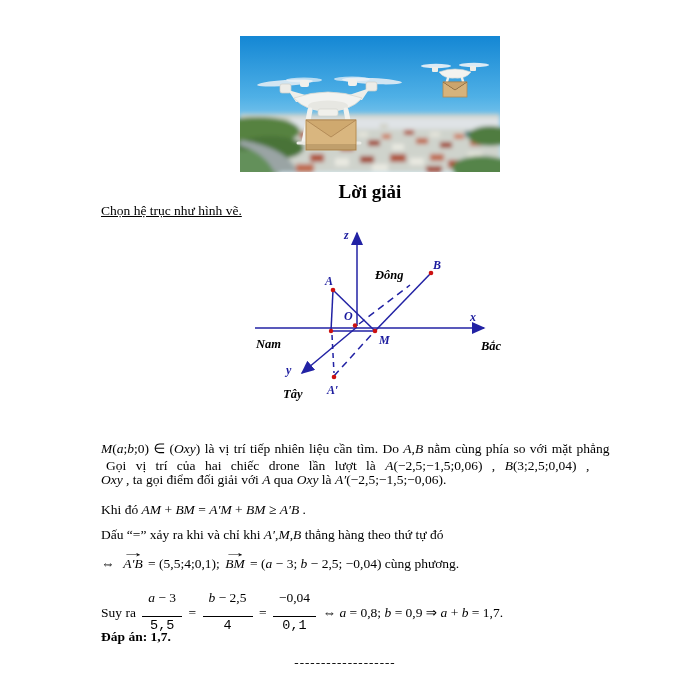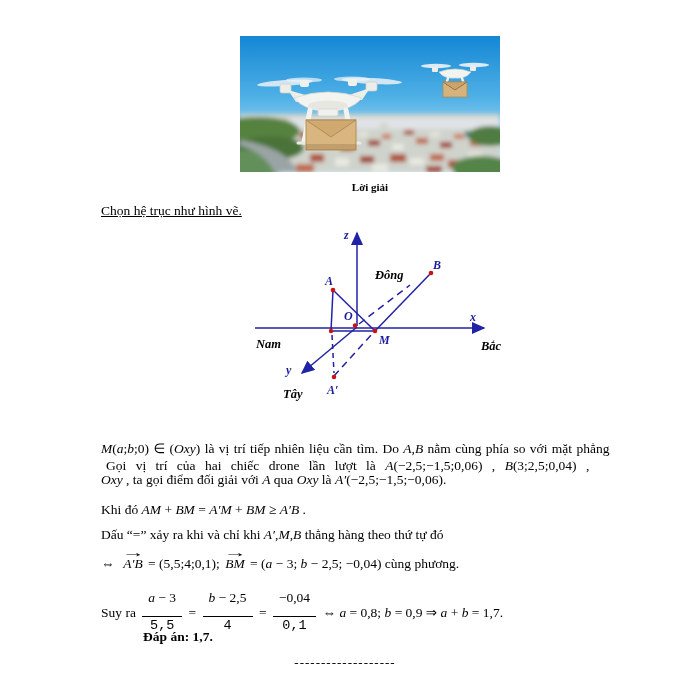--- a/index.html
+++ b/index.html
@@ -5,33 +5,33 @@
   html,body{margin:0;padding:0;}
   body{
     width:691px;height:678px;position:relative;overflow:hidden;
     background:#ffffff;color:#000;
     font-family:"Liberation Serif",serif;font-size:13.5px;
   }
   .abs{position:absolute;}
   .line{white-space:nowrap;line-height:1.25;}
   .seg-r{font-style:normal;}
   .seg-i{font-style:italic;}
-  .seg-b{font-weight:bold;margin-left:42px;}
+  .seg-b{font-weight:bold;}
   .wide{word-spacing:6px;}
   .slightwide{word-spacing:1px;}
   .vec{position:relative;display:inline-block;font-style:italic;margin:0 2px;}
   .vec .arr{
     position:absolute;top:-0.78em;left:0;width:100%;text-align:center;
     font-style:normal;font-size:0.9em;line-height:1;
     transform:scaleX(1.9);transform-origin:center;
   }
   .frac{display:inline-block;vertical-align:middle;text-align:center;margin:0 3px;transform:translateY(-2px);}
   .frac .num{display:block;border-bottom:1.2px solid #000;padding:0 6px 10px 6px;line-height:1.15;}
   .frac .den{display:block;padding:1px 6px 0 6px;line-height:1.15;font-family:Liberation Mono, monospace;}
-  .heading{font-weight:bold;font-size:11px;text-align:center;}
+  .heading{font-weight:bold;font-size:19px;text-align:center;}
   .separator{letter-spacing:1px;text-align:center;font-size:13px;}
   svg text{user-select:none;}
   .dlabel{font-family:"Liberation Serif",serif;font-style:italic;font-weight:bold;font-size:12px;fill:#1b1b9e;}
   .ddir{font-family:"Liberation Serif",serif;font-style:italic;font-weight:bold;font-size:12.5px;fill:#000000;}
 </style>
 </head>
 <body>
 
 <svg class="abs" style="left:240px;top:36px;" width="260" height="136" viewBox="0 0 260 136">
   <defs>

